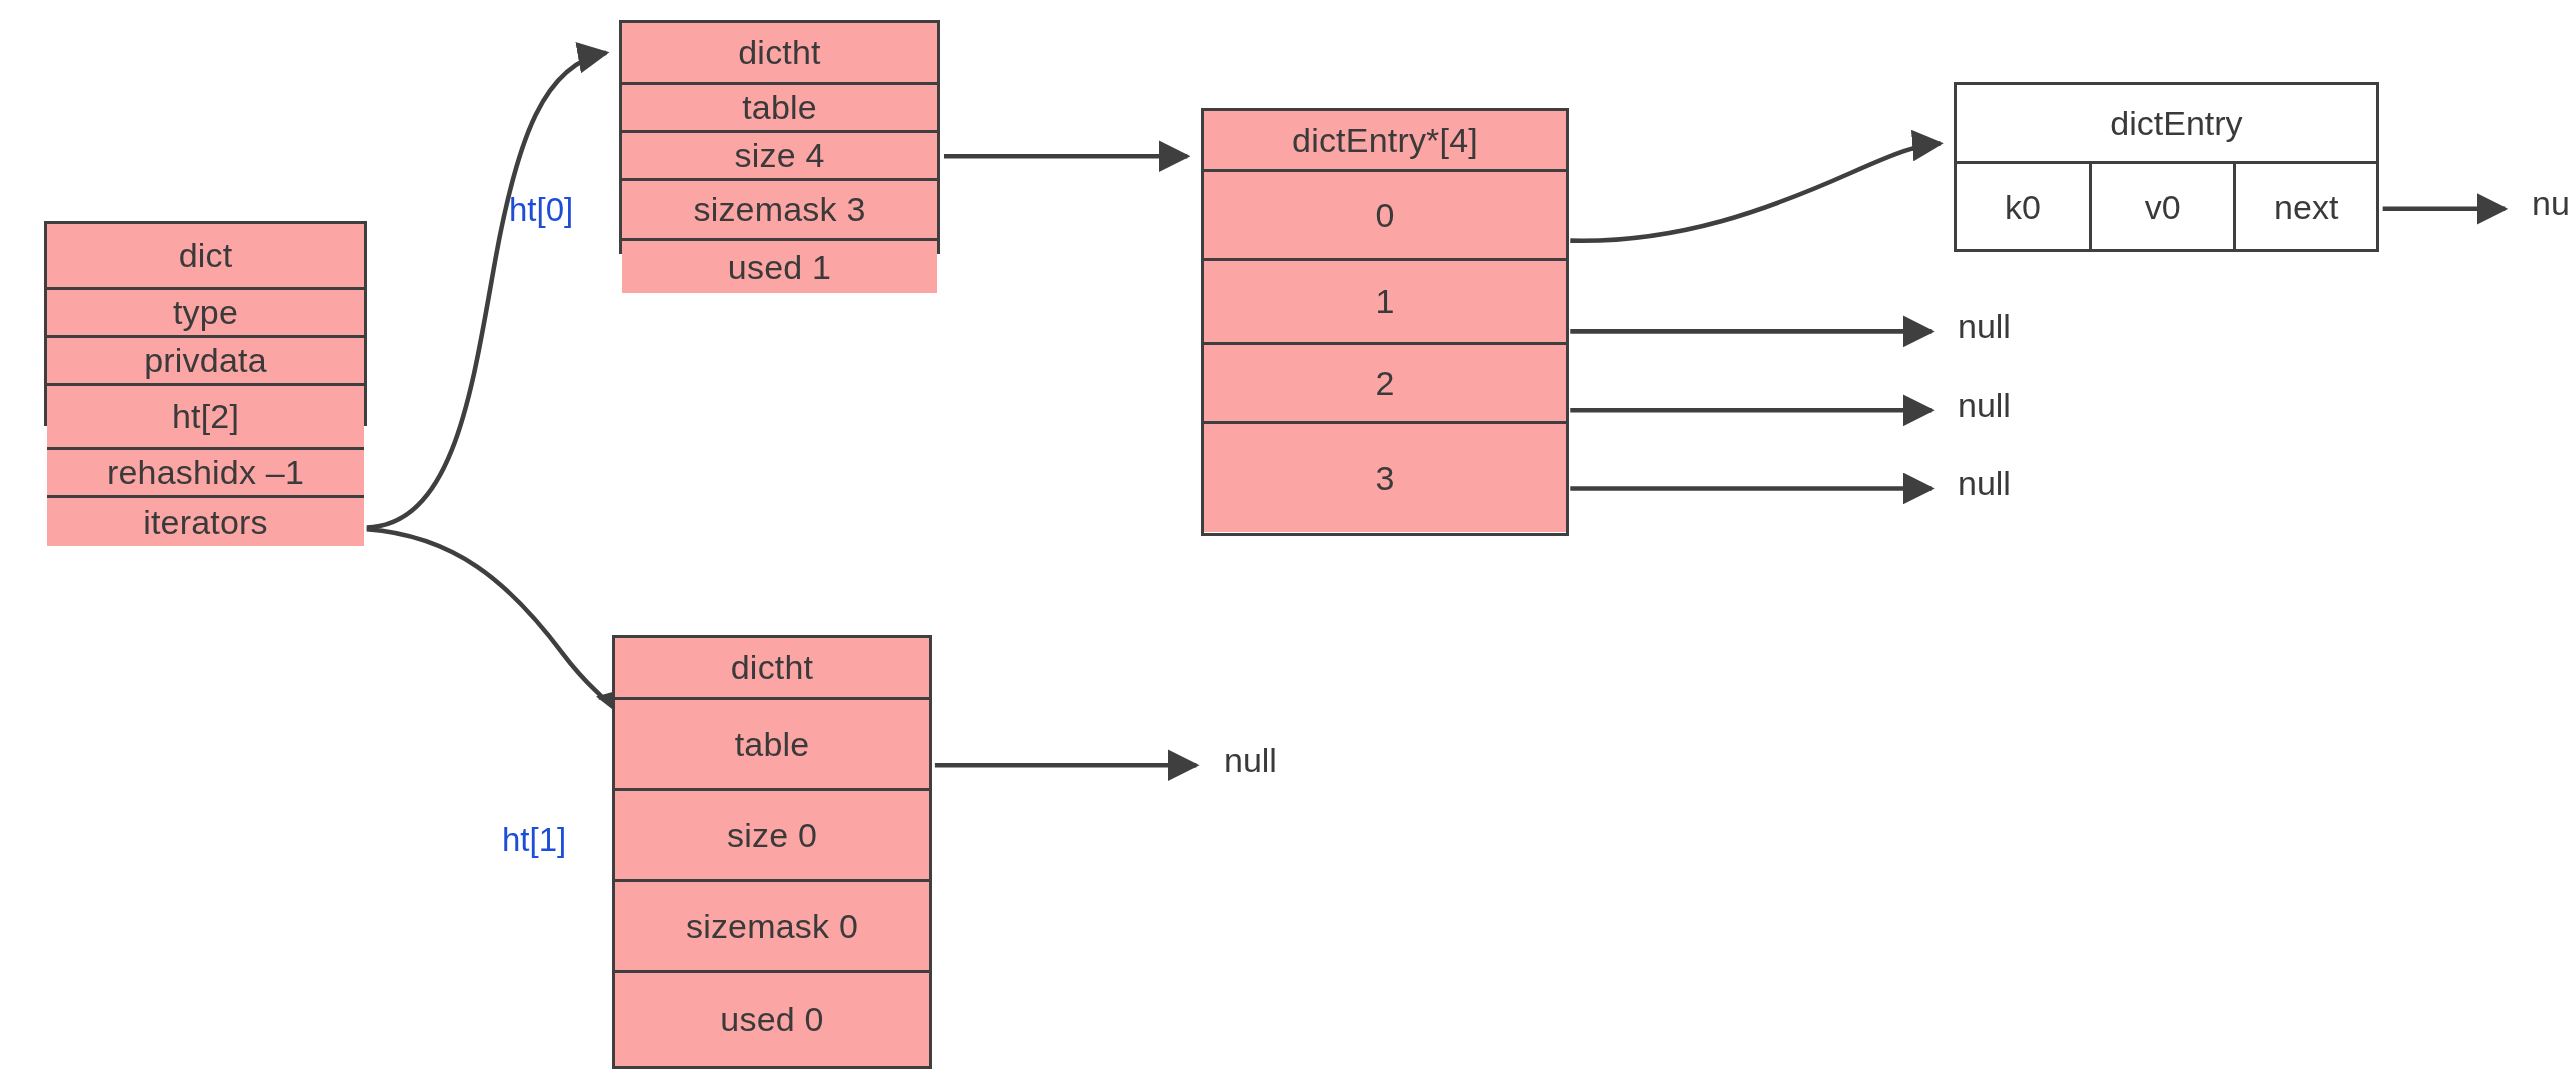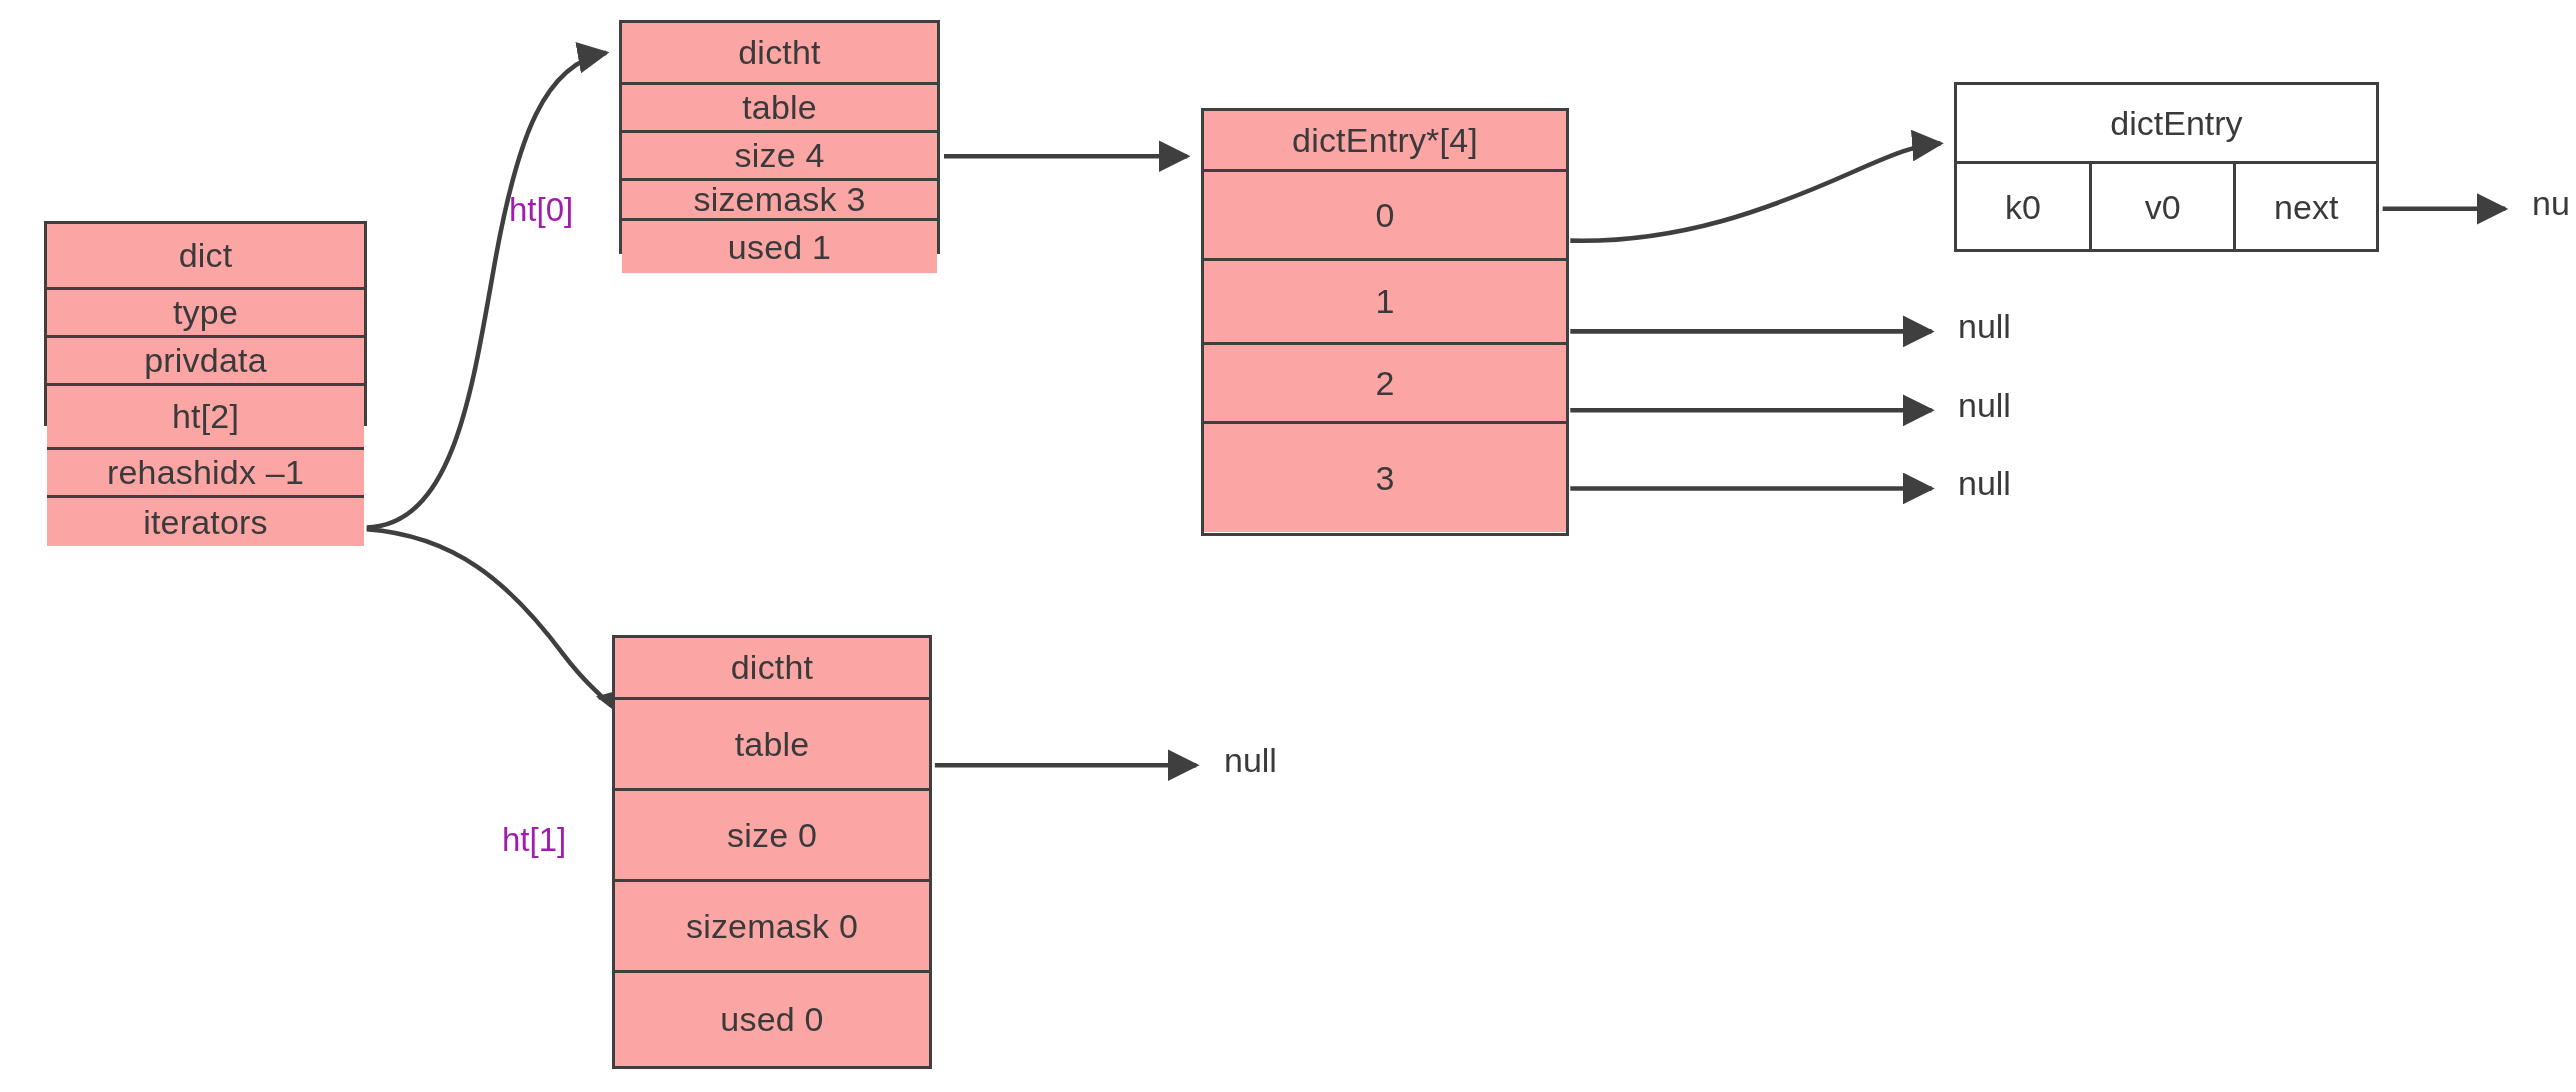--- a/index.html
+++ b/index.html
@@ -83,21 +83,21 @@
     justify-content: center;
     font-size: 34px;
     color: #3a3a3a;
     border-right: 3.6px solid #3f3f3f;
   }
   #dict-entry .cell:last-child { border-right: none; }
 
   .edge-label {
     position: absolute;
     font-size: 33px;
-    color: #a21caf;
+    color: #1d4ed8;
     white-space: nowrap;
   }
   .null-label {
     position: absolute;
     font-size: 34px;
     color: #3a3a3a;
     white-space: nowrap;
   }
 </style>
 </head>
@@ -140,21 +140,21 @@
     <div class="row" style="height:48px">privdata</div>
     <div class="row" style="height:64px">ht[2]</div>
     <div class="row" style="height:48px">rehashidx –1</div>
     <div class="row" style="height:48px">iterators</div>
   </div>
 
   <div class="struct dictht-box" id="dictht0">
     <div class="row" style="height:62px">dictht</div>
     <div class="row" style="height:48px">table</div>
     <div class="row" style="height:48px">size 4</div>
-    <div class="row" style="height:40px">sizemask 3</div>
+    <div class="row" style="height:60px">sizemask 3</div>
     <div class="row" style="height:52px">used 1</div>
   </div>
 
   <div class="struct dictht-box" id="dictht1">
     <div class="row" style="height:62px">dictht</div>
     <div class="row" style="height:91px">table</div>
     <div class="row" style="height:91px">size 0</div>
     <div class="row" style="height:91px">sizemask 0</div>
     <div class="row" style="height:93px">used 0</div>
   </div>

